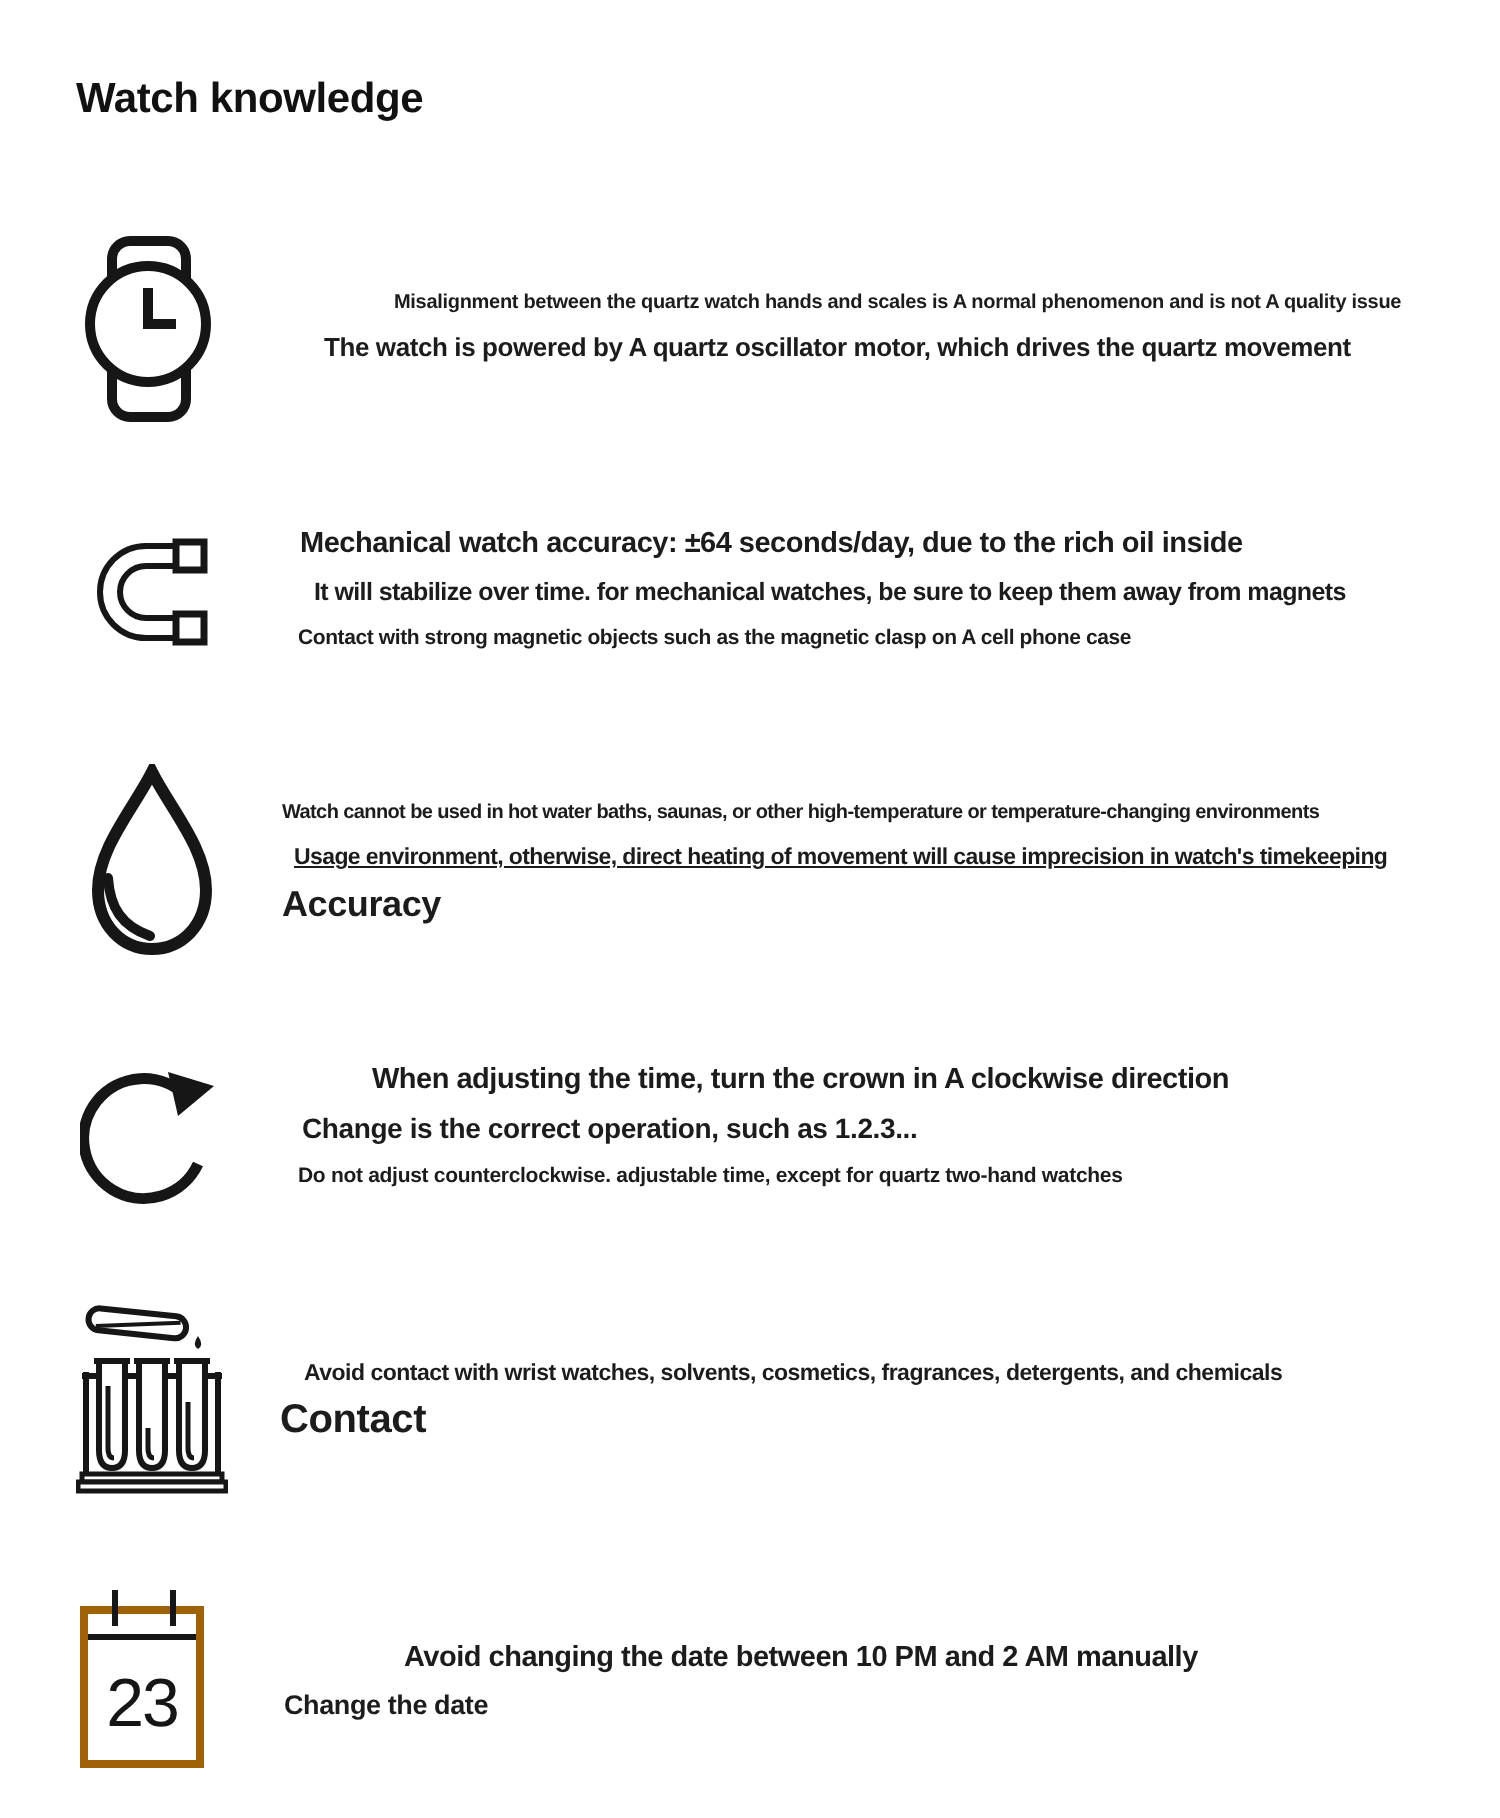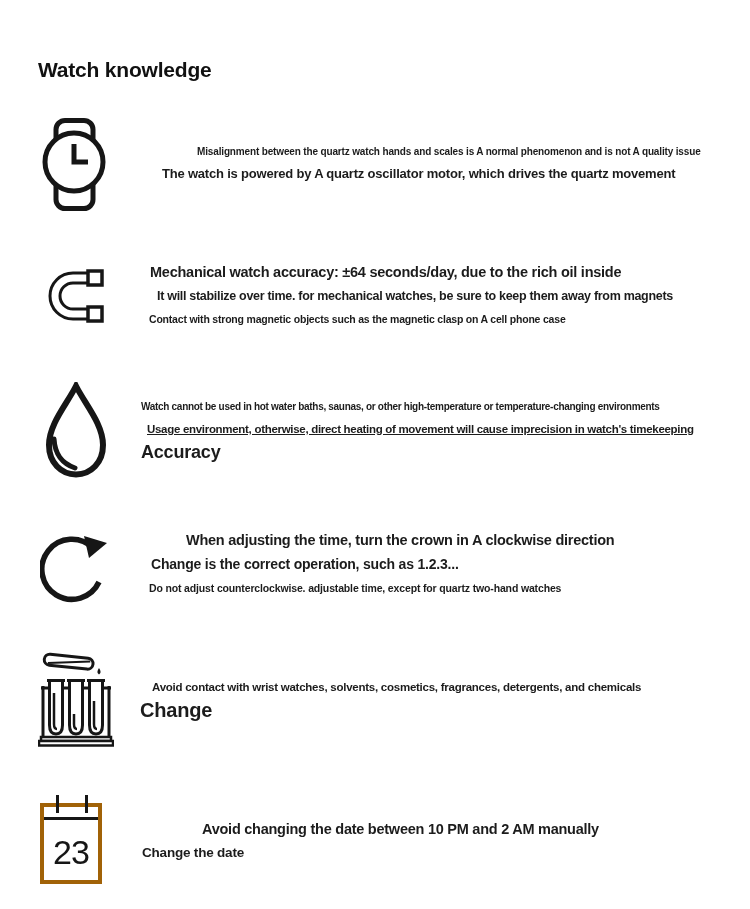--- a/index.html
+++ b/index.html
@@ -7,21 +7,21 @@
   .page {
     position:relative;
     width:750px; height:909px;
     background:#ffffff;
     font-family:"Liberation Sans", sans-serif;
     color:#1a1a1a;
     overflow:hidden;
   }
   .title {
     position:absolute; left:38px; top:38px;
-    font-size:21px; font-weight:700; letter-spacing:-0.2px; color:#111;margin-top:20px;
+    font-size:21px; font-weight:700; letter-spacing:-0.2px; color:#111;
   }
   .icon { position:absolute; }
   .ic-watch    { left:42px; top:118px; width:64px; height:93px; }
   .ic-magnet   { left:45px; top:265px; width:62px; height:62px; }
   .ic-drop     { left:42px; top:382px; width:68px; height:97px; }
   .ic-rotate   { left:40px; top:526px; width:68px; height:82px; }
   .ic-tubes    { left:38px; top:648px; width:76px; height:100px; }
 
   .ln {
     position:absolute; white-space:nowrap;
@@ -152,21 +152,21 @@
 
         <path d="M51.5 33 V77 Q51.5 86 58 86 Q64.5 86 64.5 77 V33" fill="#ffffff" stroke="#161616" stroke-width="3"></path>
         <line x1="49" y1="32.5" x2="67" y2="32.5" stroke="#161616" stroke-width="3"></line>
         <path d="M56 53 V76 Q56 81 59 81" fill="none" stroke="#161616" stroke-width="2.5"></path>
 
         <rect x="3" y="89" width="70" height="4" fill="#ffffff" stroke="#161616" stroke-width="2.5"></rect>
         <rect x="1" y="93" width="74" height="4.5" fill="#ffffff" stroke="#161616" stroke-width="2.5"></rect>
       </svg>
     </span>
     <div class="ln s5l1">Avoid contact with wrist watches, solvents, cosmetics, fragrances, detergents, and chemicals</div>
-    <div class="ln s5l2">Change</div>
+    <div class="ln s5l2">Contact</div>
   </div>
 
   <div>
     <div class="calendar">
       <div class="cal-header"></div>
       <div class="cal-tick t1"></div>
       <div class="cal-tick t2"></div>
       <div class="cal-day">23</div>
     </div>
     <div class="ln s6l1">Avoid changing the date between 10 PM and 2 AM manually</div>

